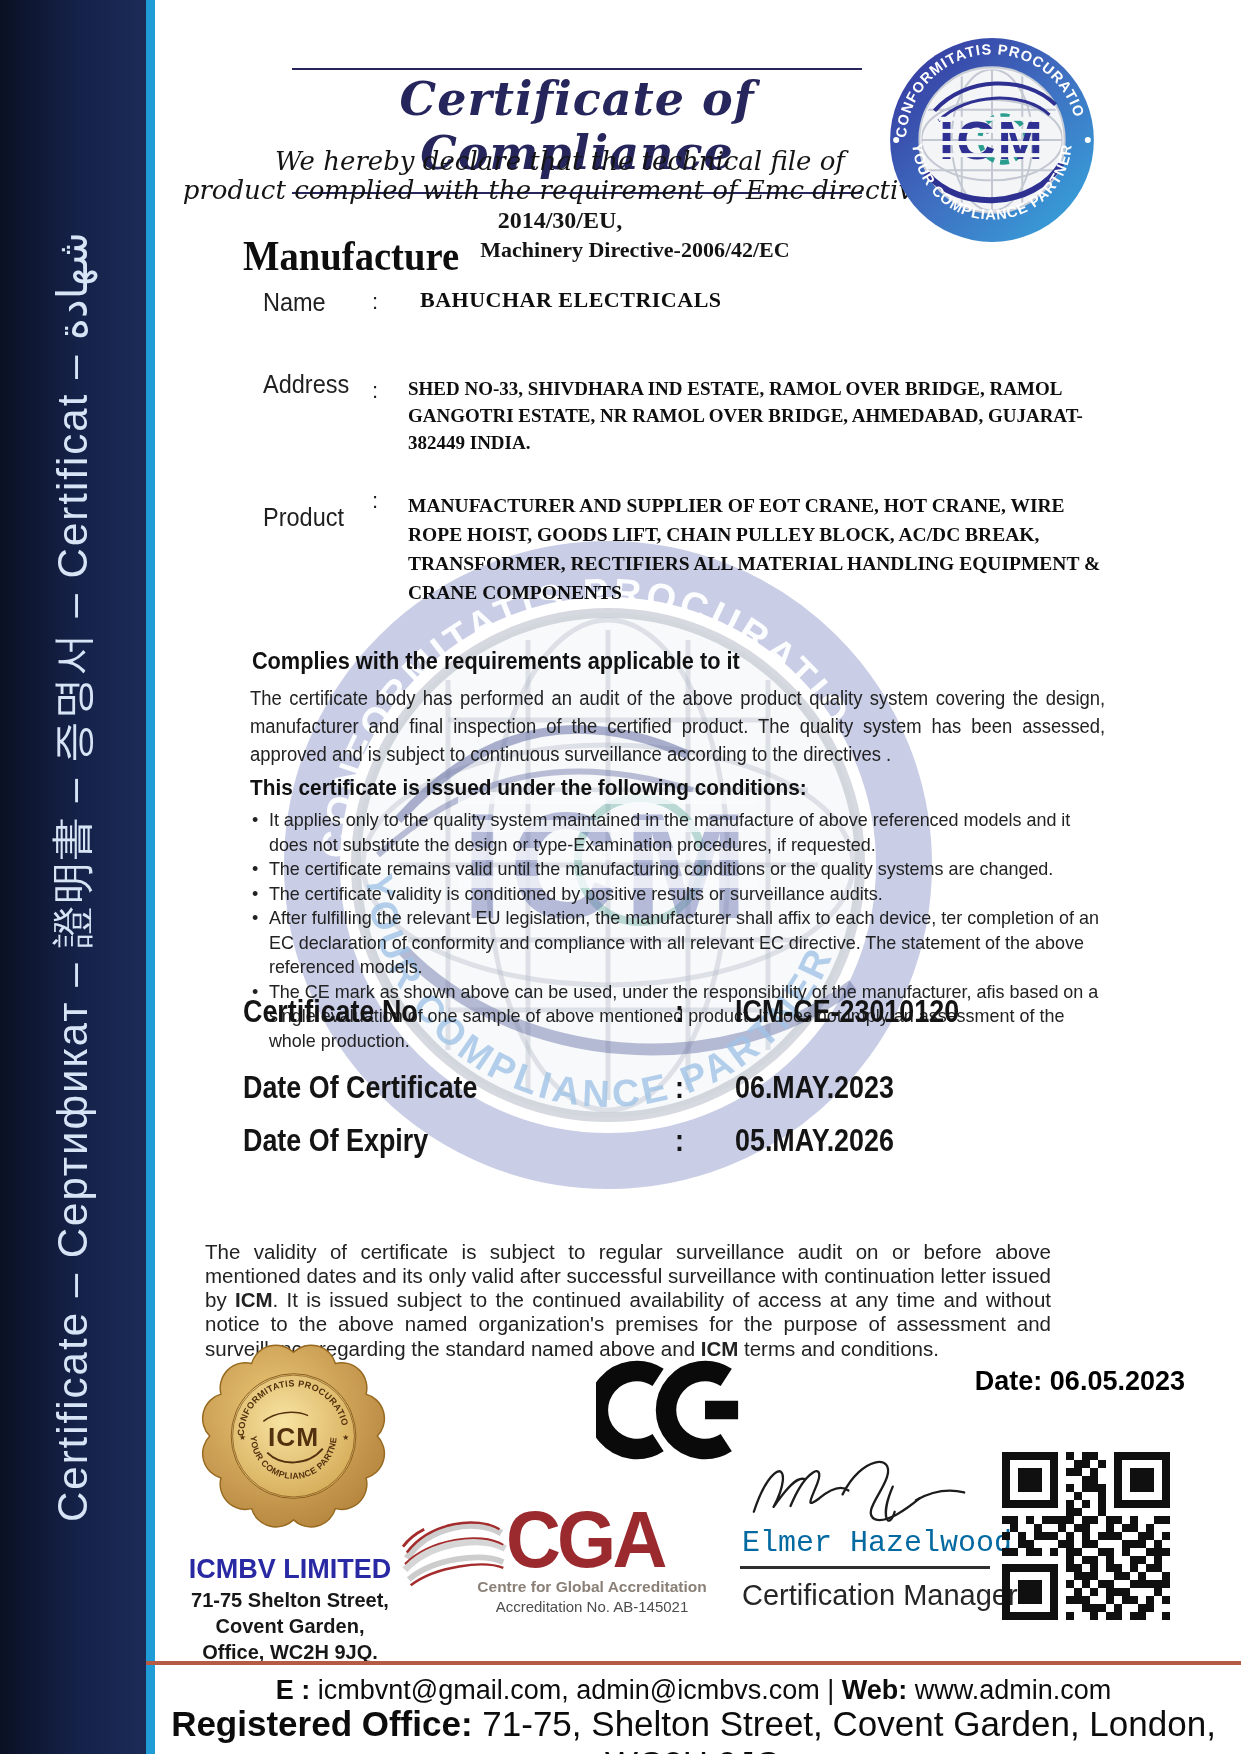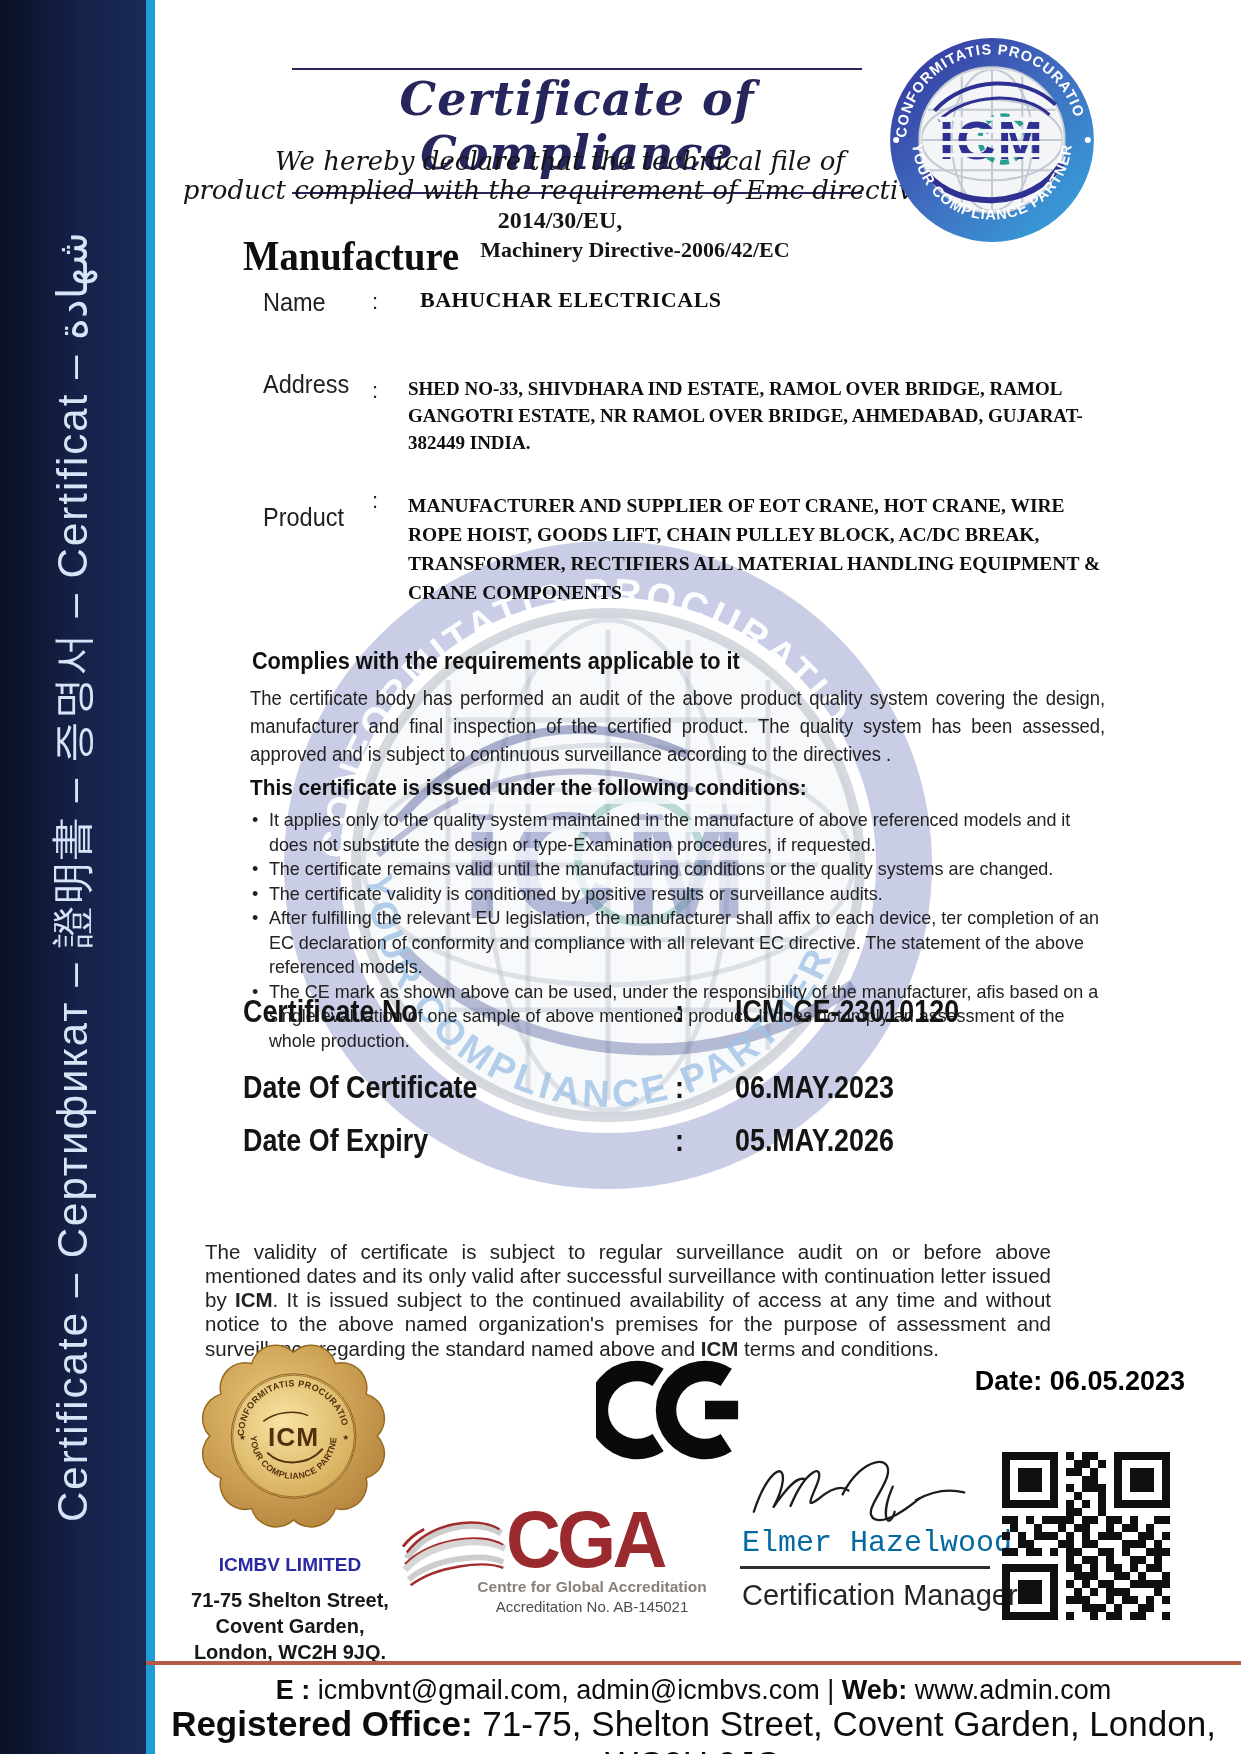--- a/index.html
+++ b/index.html
@@ -61,21 +61,21 @@
   .cr-l {left:0;} .cr-c {left:432px;} .cr-v {left:492px;}
   .row1 {top:993px;text-decoration:underline;} .row2 {top:1069px;} .row3 {top:1122px;}
 
   .validity { position:absolute; left:205px; top:1219px; width:846px; font-size:20.5px;
               line-height:24.3px; text-align:justify; color:#222; }
 
   
   .date-right { position:absolute; right:56px; top:1366px; font-size:27px; font-weight:bold; color:#000000; }
   .seal  { position:absolute; left:199px; top:1344px; width:191px; height:188px; }
   .icmbv-name { position:absolute; left:173px; top:1554px; width:234px; text-align:center;
-                font-size:19px; font-weight:bold; color:#2929a3; }
+                font-size:27px; font-weight:bold; color:#2929a3; }
   .icmbv-addr { position:absolute; left:173px; top:1587px; width:234px; text-align:center;
                 font-size:20px; font-weight:bold; color:#171717; line-height:26px; }
   .ce { position:absolute; left:596px; top:1356px; width:146px; height:108px; }
   .cga-globe { position:absolute; left:398px; top:1510px; width:118px; height:82px; }
   .cga-acronym { position:absolute; left:506px; top:1500px; font-size:80px; font-weight:bold;
                  letter-spacing:-4px; color:#9b2a2f; line-height:80px; transform:scaleX(0.95); transform-origin:left; }
   .cga-name { position:absolute; left:452px; top:1578px; width:280px; text-align:center;
               font-size:15.5px; font-weight:bold; color:#8a8078; }
   .cga-acc  { position:absolute; left:452px; top:1598px; width:280px; text-align:center;
               font-size:15px; color:#4c4c4c; }
@@ -271,21 +271,21 @@
     <path d="M66,78 C78,68 98,66 112,72" stroke="#53300e" stroke-width="1.5" fill="none"></path>
     <text x="97" y="103" font-size="27" font-weight="bold" fill="#53300e" text-anchor="middle" letter-spacing="1">ICM</text>
     <path d="M70,110 C84,124 112,124 127,106" stroke="#53300e" stroke-width="2" fill="none"></path>
   </svg>
 
   <div class="icmbv-name">ICMBV LIMITED</div>
   <div class="icmbv-addr">
 
   <div>71-75 Shelton Street,</div>
       <div>Covent Garden,</div>
-      <div>London, WC2H 9JQ.</div>
+      <div>Office, WC2H 9JQ.</div>
     </div>
 
   <svg class="ce" viewBox="0 0 150 110">
     <path d="M 63.8,88.5 A 40,40 0 1 1 63.8,21.5" stroke="#0a0a0a" stroke-width="21" fill="none"></path>
     <path d="M 133.8,88.5 A 40,40 0 1 1 133.8,21.5" stroke="#0a0a0a" stroke-width="21" fill="none"></path>
     <path d="M 112,55 H 146" stroke="#0a0a0a" stroke-width="19" fill="none"></path>
   </svg>
 
   <svg class="cga-globe" viewBox="0 0 120 85">
     <path d="M8,50 C30,16 80,8 106,24" stroke="#cdcdcd" stroke-width="7" fill="none"></path>

